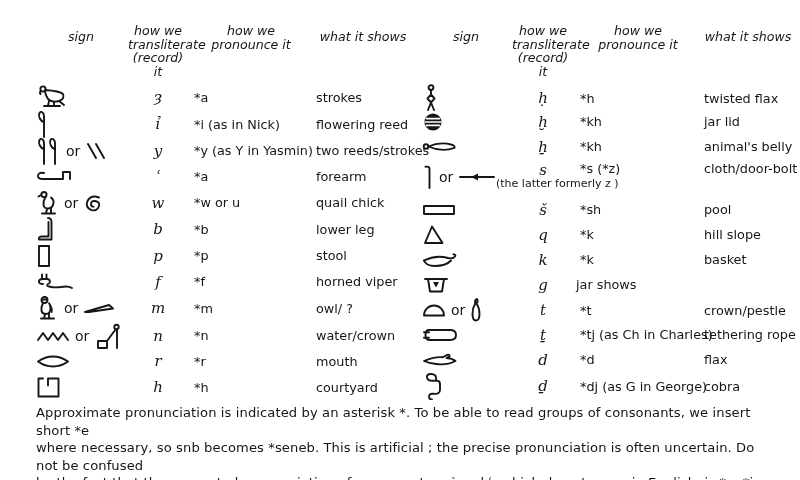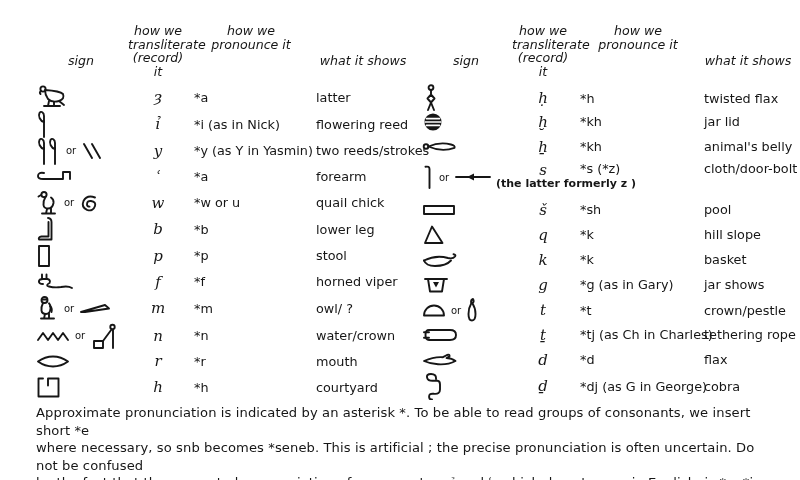--- a/index.html
+++ b/index.html
@@ -8,36 +8,36 @@
     font-family:"DejaVu Sans",sans-serif;overflow:hidden;position:relative;
   }
   .sheet{position:absolute;inset:0;}
   .half{position:absolute;top:24px;}
   #left-table{left:34px;width:378px;--cols:94px 60px 126px 98px;}
   #right-table{left:420px;width:374px;--cols:92px 62px 128px 92px;}
   .thead,.tr{display:grid;grid-template-columns:var(--cols);}
   .thead{height:56px;margin-bottom:4px;}
   .th{font-size:12.6px;line-height:13.6px;text-align:center;font-style:italic;}
   .th .hl{display:block;}
-  .th.sign-h,.th.shows-h{margin-top:30px;}
+  .th.sign-h,.th.shows-h{margin-top:6px;}
   .tr{align-items:center;}
   #left-table .tr{height:26.4px;}
   #right-table .tr{height:25px;}
   #right-table .tr.tall{height:36px;align-items:start;padding-top:2px;}
   .cell{min-width:0;}
   .sign-cell{display:flex;align-items:center;gap:5px;padding-left:2px;overflow:visible;}
   .tall .sign-cell{margin-top:3px;}
-  .or{font-size:10px;white-space:nowrap;}
+  .or{font-size:14px;white-space:nowrap;}
   .translit{
     font-family:"DejaVu Serif",serif;font-style:italic;font-size:15px;
     text-align:center;position:relative;overflow:visible;
   }
   .translit .note{
     position:absolute;left:-16px;top:16px;font-size:11px;font-style:normal;
-    font-family:"DejaVu Sans",sans-serif;white-space:nowrap;text-align:right;font-weight:bold;
+    font-family:"DejaVu Sans",sans-serif;white-space:nowrap;text-align:right;
   }
   .pron{font-size:12.8px;padding-left:6px;white-space:nowrap;}
   .shows{font-size:12.8px;padding-left:2px;white-space:nowrap;}
   .glyph{flex:0 0 auto;display:block;}
   .glyph .ink{stroke:#161616;fill:none;stroke-width:1.9;stroke-linecap:round;stroke-linejoin:round;}
   .note-block{
     position:absolute;left:36px;top:404px;width:742px;
     font-size:13.1px;line-height:17.6px;letter-spacing:0.1px;
   }
 </style>
@@ -68,21 +68,21 @@
                 <circle cx="7" cy="5" r="2.6"></circle>
                 <path d="M5,7 Q3,8.5 4.5,10"></path>
                 <path d="M9,6 Q9,11 12,15 Q16,19 23,17 Q29,15 27,10 Q24,7 9,6"></path>
                 <path d="M23,17 L28,21"></path>
                 <path d="M13,17 L12,22 M18,18 L18,22 M8,22 H24"></path>
               </g>
             </svg>
           </div>
           <div class="cell translit">ȝ</div>
           <div class="cell pron">*a</div>
-          <div class="cell shows">latter</div>
+          <div class="cell shows">strokes</div>
         </div>
         <div class="tr">
           <div class="cell sign-cell">
             <svg class="glyph" width="14" height="28" viewBox="0 0 14 28">
               <g class="ink">
                 <path d="M8,27 V11"></path>
                 <path d="M8,12 C4,11 2,6 3.5,3 C5,0.5 8,2.5 8,6 Z"></path>
               </g>
             </svg>
           </div>
@@ -366,21 +366,20 @@
           <div class="cell sign-cell">
             <svg class="glyph" width="28" height="19" viewBox="0 0 28 19">
               <g class="ink">
                 <path d="M3,4 H25"></path>
                 <path d="M6,4 L8,16.5 H20 L22,4"></path>
                 <path d="M11,7 H17 L14,12.5 Z" fill="#161616" stroke="none"></path>
               </g>
             </svg>
           </div>
           <div class="cell translit">g</div>
-          <div class="cell pron">*g (as in Gary)</div>
           <div class="cell shows">jar shows</div>
         </div>
         <div class="tr">
           <div class="cell sign-cell">
             <svg class="glyph" width="24" height="13" viewBox="0 0 24 13">
               <g class="ink">
                 <path d="M2,11.5 A10,10 0 0 1 22,11.5 Z"></path>
               </g>
             </svg>
             <span class="or">or</span>

